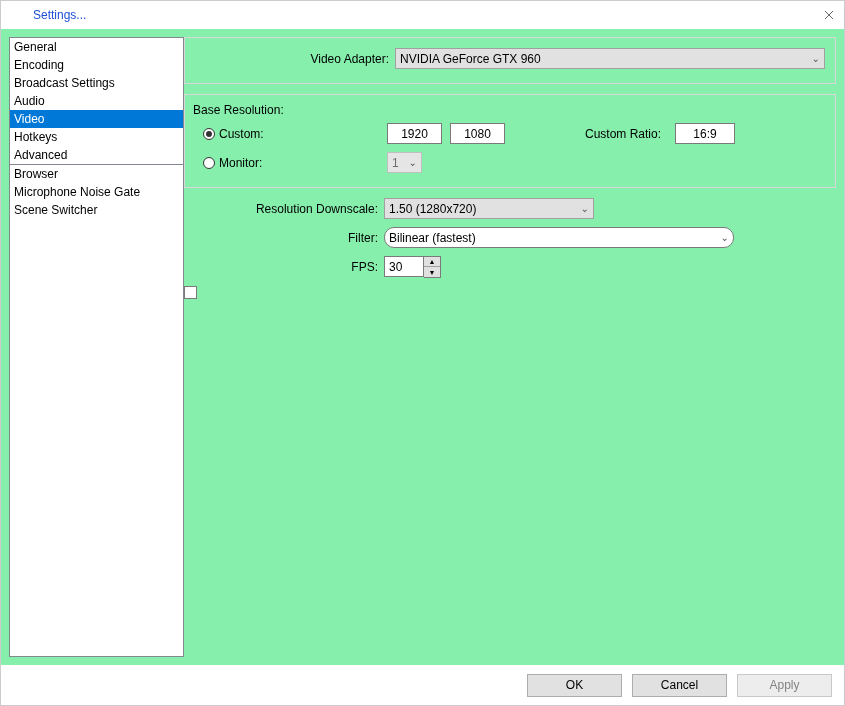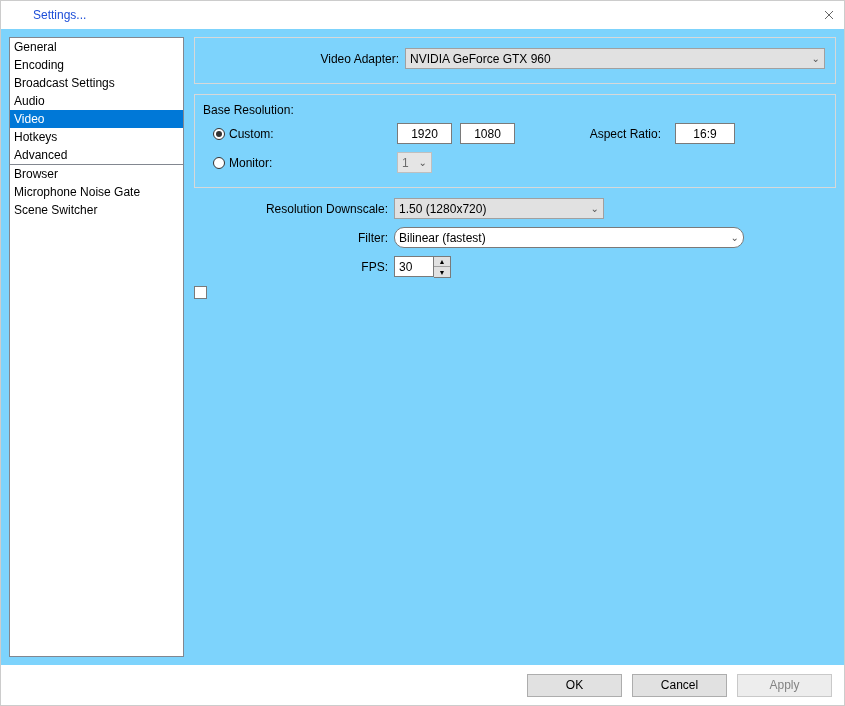--- a/index.html
+++ b/index.html
@@ -3,21 +3,21 @@
   <meta charset="utf-8">
   <style>
     * { box-sizing: border-box; margin: 0; padding: 0; font-family: "Segoe UI", Tahoma, sans-serif; font-size: 12px; }
     body { background: #f0f0f0; width: 845px; height: 706px; overflow: hidden; }
 
     .window { width: 845px; height: 706px; background: #fff; display: flex; flex-direction: column; border: 1px solid #ccc; }
     .titlebar { height: 28px; display: flex; align-items: center; justify-content: space-between; padding: 0 8px; color: #888; background: #fff; }
     .titlebar .title { font-size: 12px; color: #1d4ed8; margin-left: 24px; }
     .close-icon { width: 14px; height: 14px; display: flex; align-items: center; justify-content: center; color: #666; cursor: pointer; }
 
-    .content { flex: 1; display: flex; padding: 8px; gap: 10px; background: #7dd3fc; justify-content: space-between; }
+    .content { flex: 1; display: flex; padding: 8px; background: #86efac; justify-content: space-between; }
 
     .sidebar { width: 175px; border: 1px solid #828790; background: #fff; display: flex; flex-direction: column; }
     .sidebar-item { padding: 1px 4px; cursor: pointer; line-height: 16px; }
     .sidebar-item.selected { background: #0078d7; color: #fff; }
     .sidebar-divider { border-top: 1px solid #828790; }
 
     .main { flex: 1; display: flex; flex-direction: column; gap: 10px; }
     
     .group { border: 1px solid #d8d8d8; padding: 10px 10px 14px 10px; }
     .group-padless { border: 1px solid #d8d8d8; padding: 8px 10px 14px 2px; }
@@ -100,21 +100,21 @@
           <div style="width:200px; display:flex; align-items:center;">
             <label class="radio">
               <span class="radio-dot checked"></span>
               <span>Custom:</span>
             </label>
           </div>
           <input class="text-input" style="width: 55px;" value="1920">
           <div style="width:8px;"></div>
           <input class="text-input" style="width: 55px;" value="1080">
           <div style="flex:1;"></div>
-          <div class="label" style="width:auto; margin-right:8px;">Aspect Ratio:</div>
+          <div class="label" style="width:auto; margin-right:8px;">Custom Ratio:</div>
           <div class="text-input ro" style="width:60px;">16:9</div>
           <div style="width:90px;"></div>
         </div>
         <div class="row">
           <div style="width:200px; display:flex; align-items:center;">
             <label class="radio">
               <span class="radio-dot"></span>
               <span>Monitor:</span>
             </label>
           </div>

